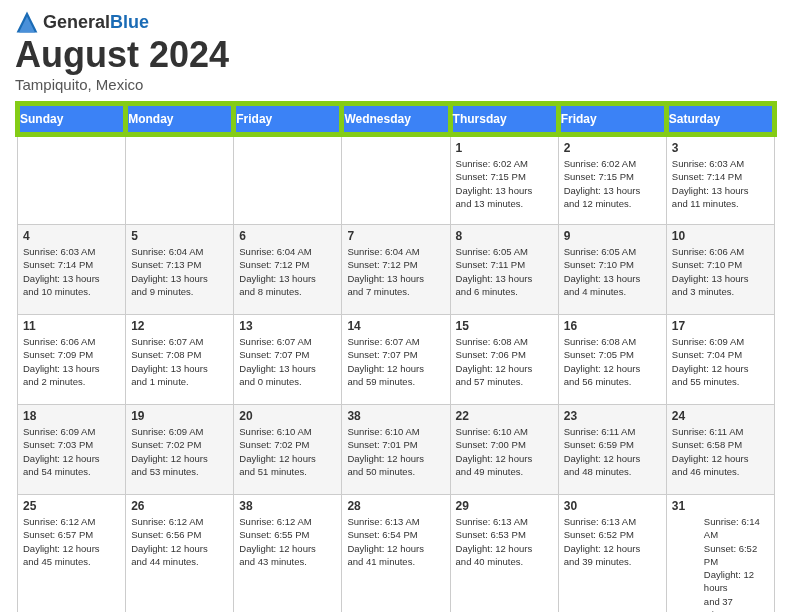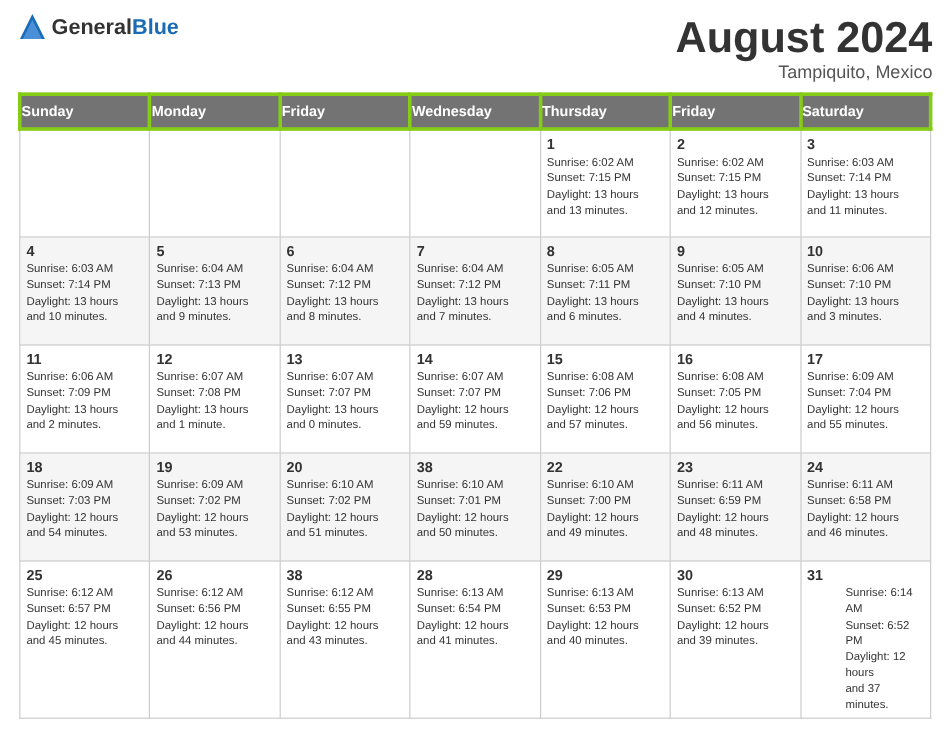--- a/index.html
+++ b/index.html
@@ -8,20 +8,21 @@
       background: #fff;
       width: 792px;
       min-height: 612px;
       padding: 10px 15px 15px 15px;
     }
     .header-area {
       display: flex;
       justify-content: space-between;
       align-items: flex-start;
       margin-bottom: 8px;
+      flex-direction: column;
     }
     .logo {
       display: flex;
       align-items: center;
       gap: 4px;
     }
     .logo-text-general {
       font-size: 18px;
       font-weight: bold;
       color: #333;
@@ -29,44 +30,43 @@
     .logo-text-blue {
       font-size: 18px;
       font-weight: bold;
       color: #1a6bb5;
     }
     .logo-icon {
       width: 24px;
       height: 24px;
     }
     .title-area {
-      text-align: right;
     }
     .month-year {
       font-size: 36px;
       font-weight: bold;
       color: #333;
     }
     .location {
       font-size: 15px;
       color: #555;
     }
     table {
       width: 100%;
       border-collapse: collapse;
       table-layout: fixed;
     }
     thead th {
-      background-color: #737373;
+      background-color: #3b82f6;
       color: white;
       padding: 6px 0;
       font-size: 12px;
       font-weight: bold;
       text-align: left;
-      border: 3px solid #84cc16;
+      border: 5px solid #84cc16;
     }
     tbody td {
       border: 1px solid #ccc;
       vertical-align: top;
       padding: 4px 5px;
       height: 90px;
       font-size: 10px;
       color: #333;
       background: #fff;
     }

